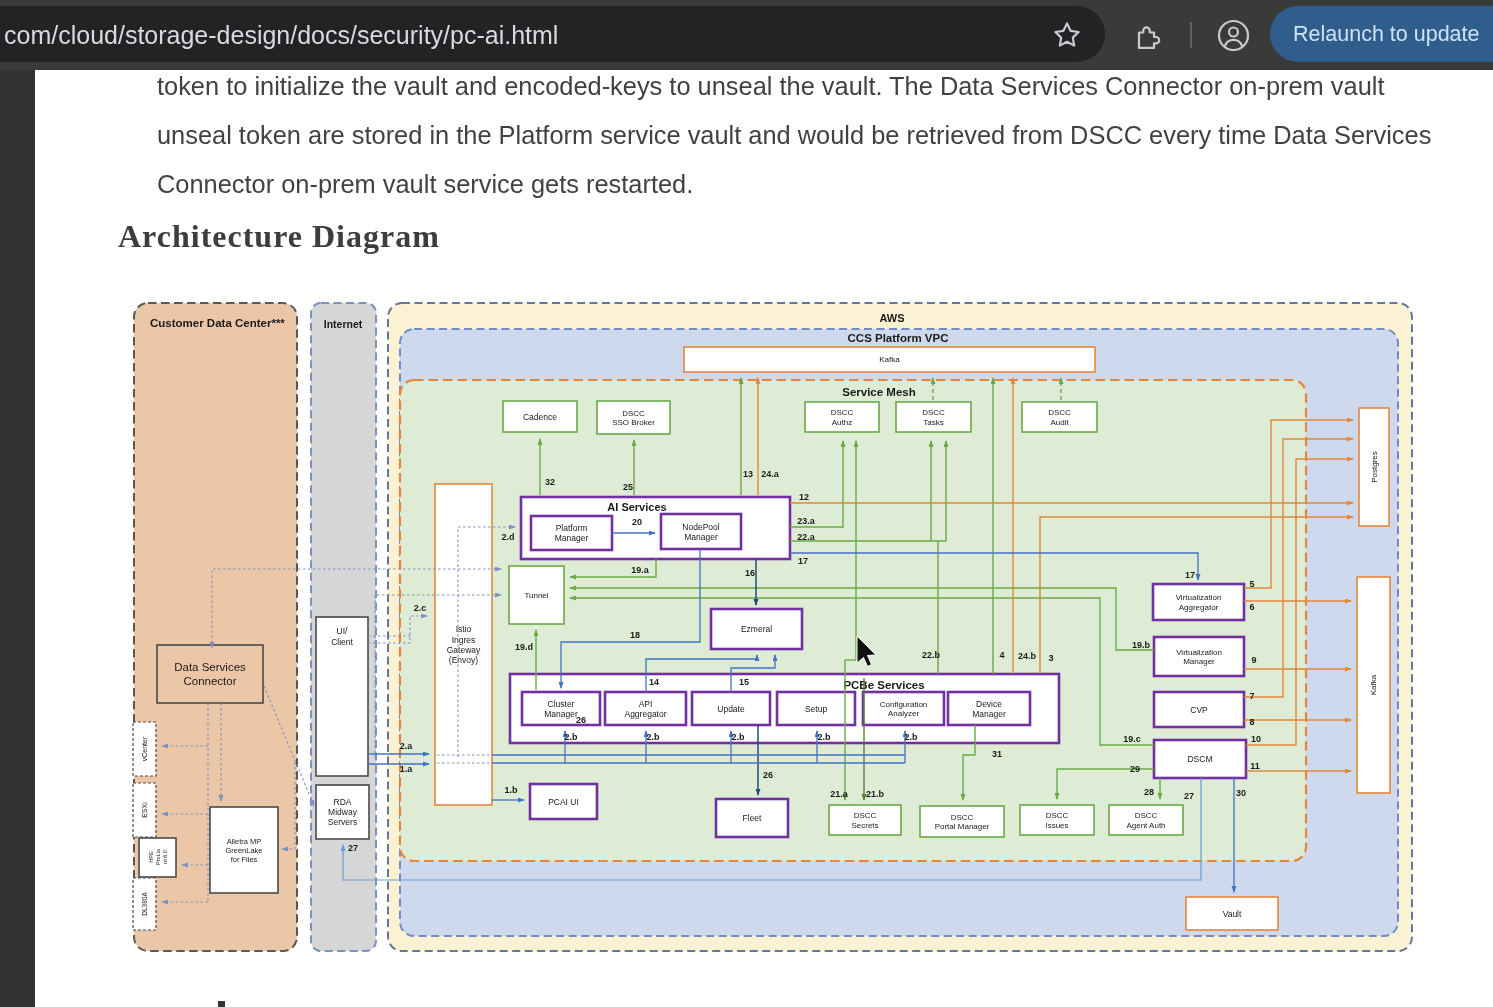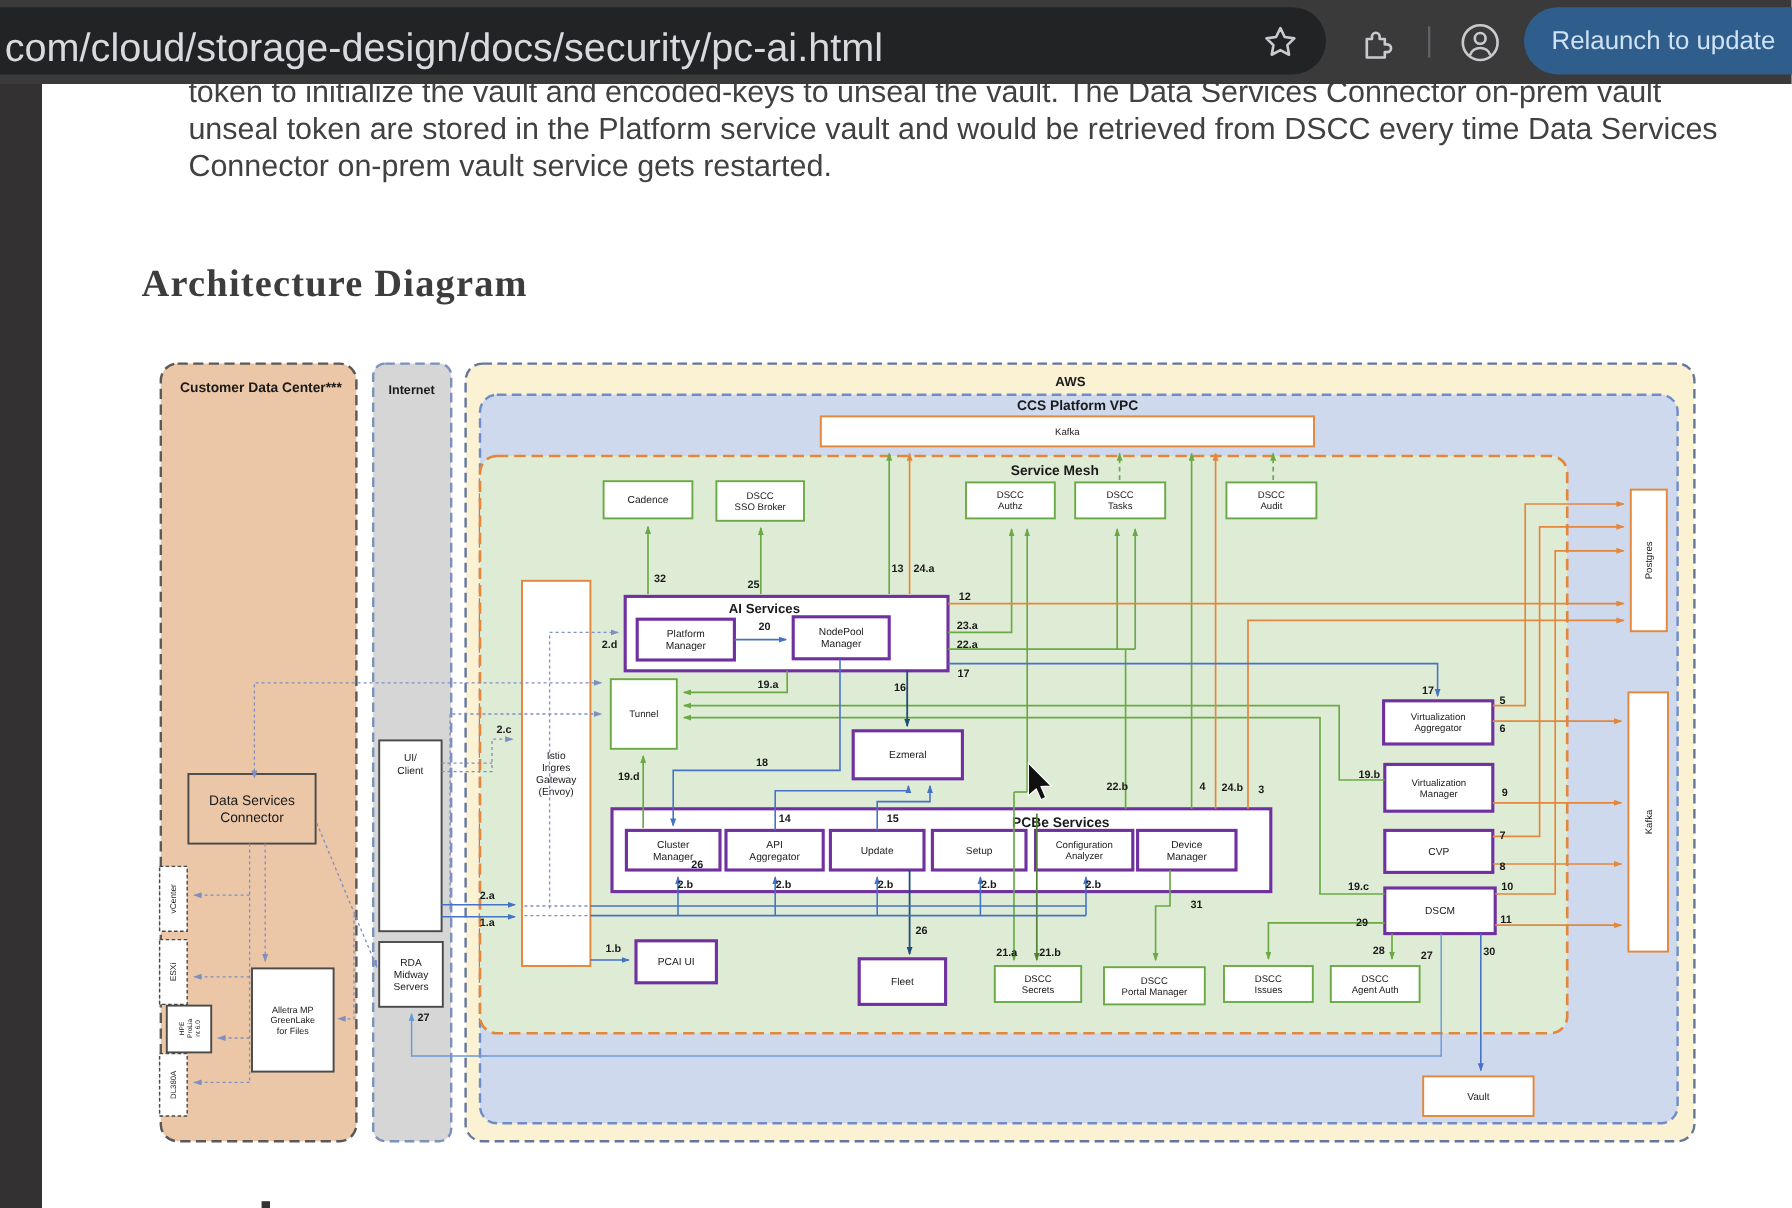--- a/index.html
+++ b/index.html
@@ -1,20 +1,20 @@
 <!DOCTYPE html>
 <html><head><meta charset="utf-8"><style>
 *{margin:0;padding:0;box-sizing:border-box}
 html,body{width:1493px;height:1007px;overflow:hidden;background:#fff;font-family:"Liberation Sans",sans-serif}
 .chrome{position:absolute;left:0;top:0;width:1493px;height:70px;background:#3a3a3b}
 .pill{position:absolute;left:-40px;top:6px;width:1145px;height:56px;border-radius:28px;background:#222325}
-.url{position:absolute;left:4px;top:21px;font-size:33px;color:#d8dadd}
+.url{position:absolute;left:4px;top:21px;font-size:25px;color:#d8dadd}
 .btn{position:absolute;left:1270px;top:6px;width:290px;height:56px;border-radius:28px;background:#2f5e8c;color:#cfe2f5;font-size:21.5px;line-height:56px;padding-left:23px}
 .strip{position:absolute;left:0;top:70px;width:35px;height:937px;background:#343132}
-.para{position:absolute;left:157px;top:62px;width:1300px;font-size:25.4px;line-height:31px;color:#414141}
+.para{position:absolute;left:157px;top:62px;width:1300px;font-size:25.4px;line-height:49px;color:#414141}
 h1{position:absolute;left:118px;top:218px;font-family:"Liberation Serif",serif;font-size:32px;font-weight:bold;letter-spacing:1px;color:#3d3d3d}
 </style></head>
 <body>
 <div class="para">token to initialize the vault and encoded-keys to unseal the vault. The Data Services Connector on-prem vault<br>unseal token are stored in the Platform service vault and would be retrieved from DSCC every time Data Services<br>Connector on-prem vault service gets restarted.</div>
 <h1>Architecture Diagram</h1>
 <svg width="1493" height="1007" viewBox="0 0 1493 1007" style="position:absolute;left:0;top:0">
     <style>
 .t{font-family:"Liberation Sans",sans-serif;text-anchor:middle;fill:#1a1a1a}
 .gb{fill:#fff;stroke:#6aaa46;stroke-width:1.6}
 .pb{fill:#fff;stroke:#7030A0;stroke-width:2.6}

